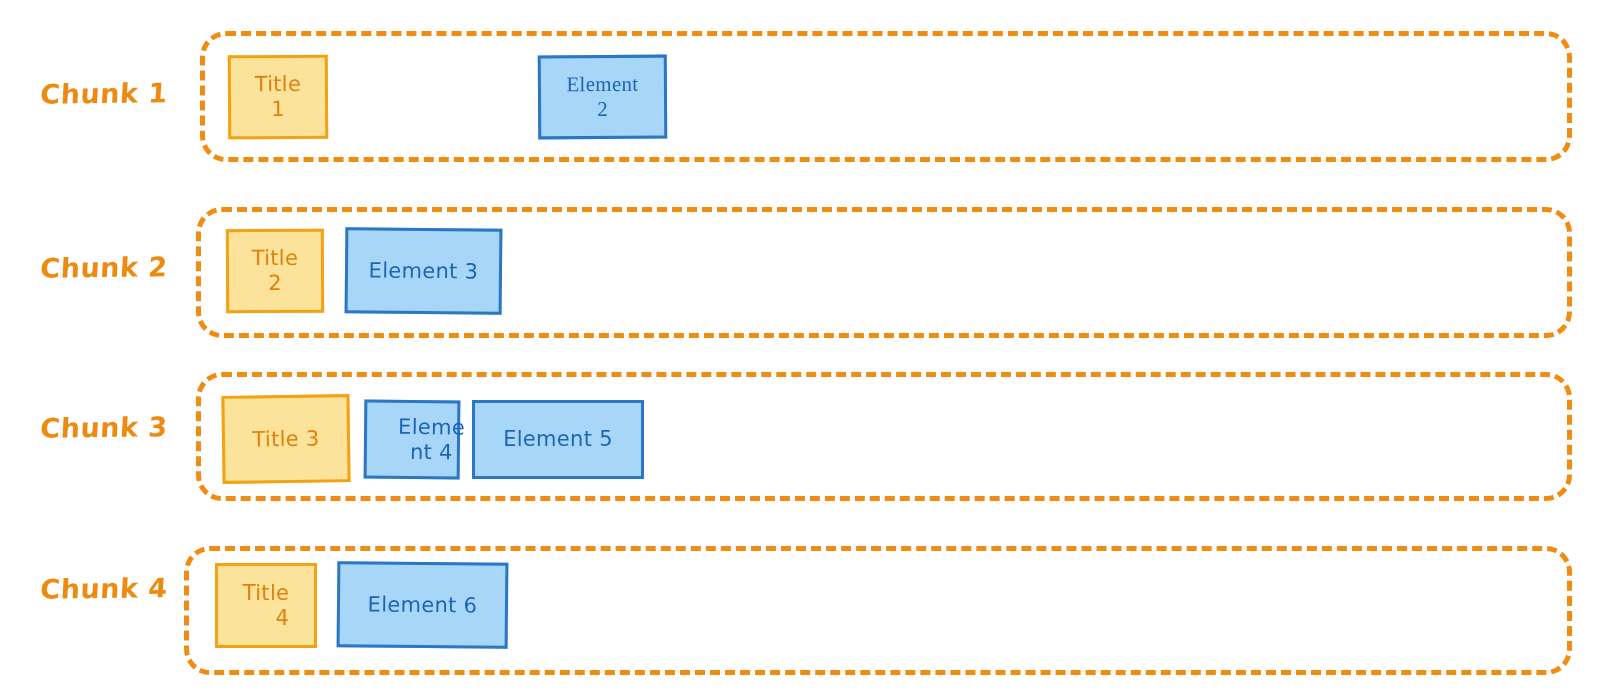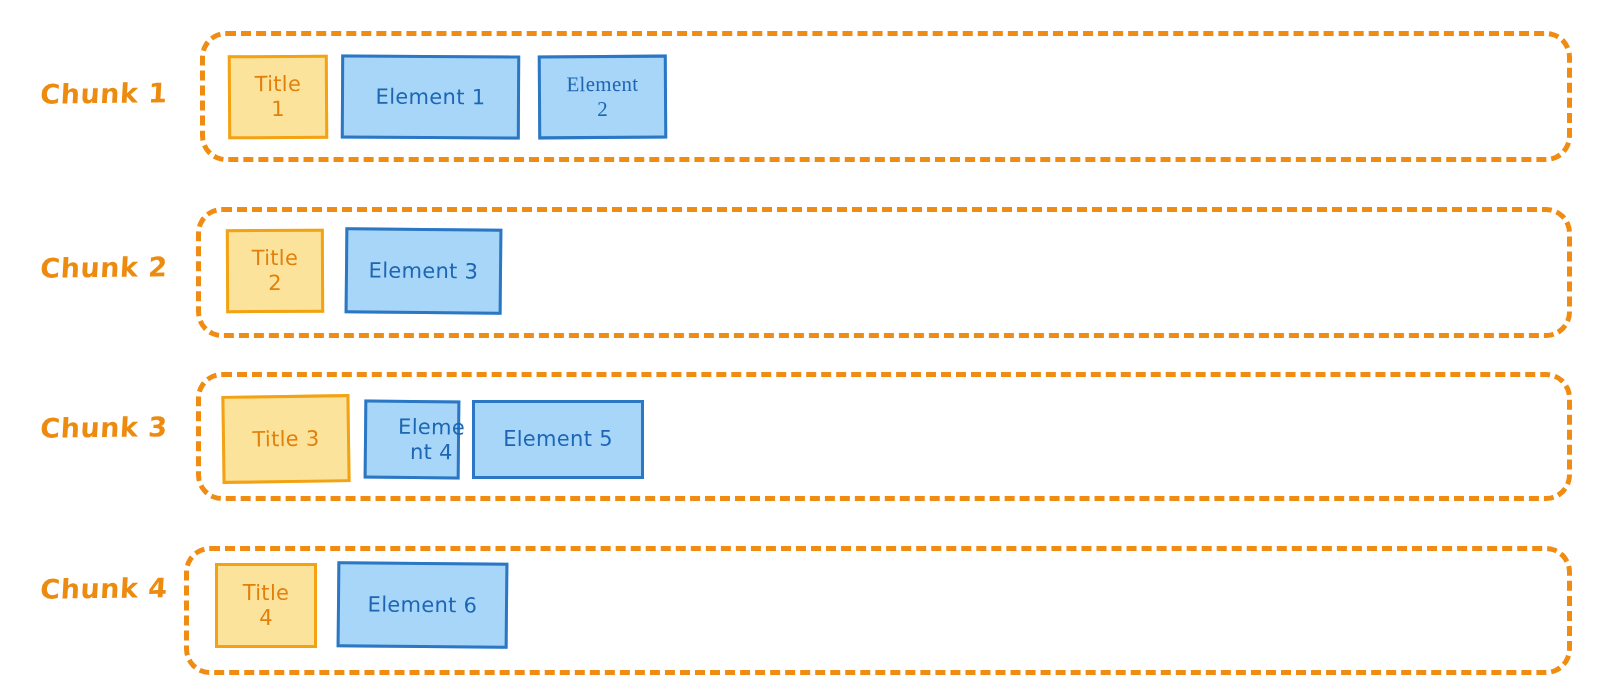--- a/index.html
+++ b/index.html
@@ -83,21 +83,21 @@
     border-color: #2C77C4;
     color: #1D66B4;
   }
 
   
   .sk1 { transform: rotate(-0.35deg); }
   .sk2 { transform: rotate(0.3deg); }
   .sk3 { transform: rotate(-0.8deg); }
   .sk4 { transform: rotate(0.55deg); }
   .sk5 { transform: rotate(-0.25deg); }
-  .sk0 { transform: rotate(0deg); }
+  .sk0 { transform: rotate(0deg); text-align: right; }
 
   
   .item::after {
     content: "";
     position: absolute;
     left: 3px;
     right: -3px;
     bottom: -5px;
     height: 3px;
     background: transparent;
@@ -109,21 +109,20 @@
 <div id="canvas">
 
   <div class="chunk-row" style="top:0px;height:180px;">
     <div class="chunk-label" style="top:78px;">Chunk 1</div>
 
     <div class="chunk-box" style="left:200px; top:31px; width:1372px; height:131px;"></div>
 
     <div class="item title sk1" style="left:228px; top:55px; width:100px; height:84px; white-space:pre-line;">Title
 1</div>
 
-    <div class="item element sk2" style="left:341px; top:55px; width:179px; height:84px;">Element 1</div>
 
     <div class="item element sk1" style="left:538px; top:55px; width:129px; height:84px; white-space:pre-line;font-family:Liberation Serif, serif;">Element
 2</div>
   </div>
 
   <div class="chunk-row" style="top:0px;height:0px;">
     <div class="chunk-label" style="top:252px;">Chunk 2</div>
 
     <div class="chunk-box" style="left:196px; top:207px; width:1376px; height:131px;"></div>
 

